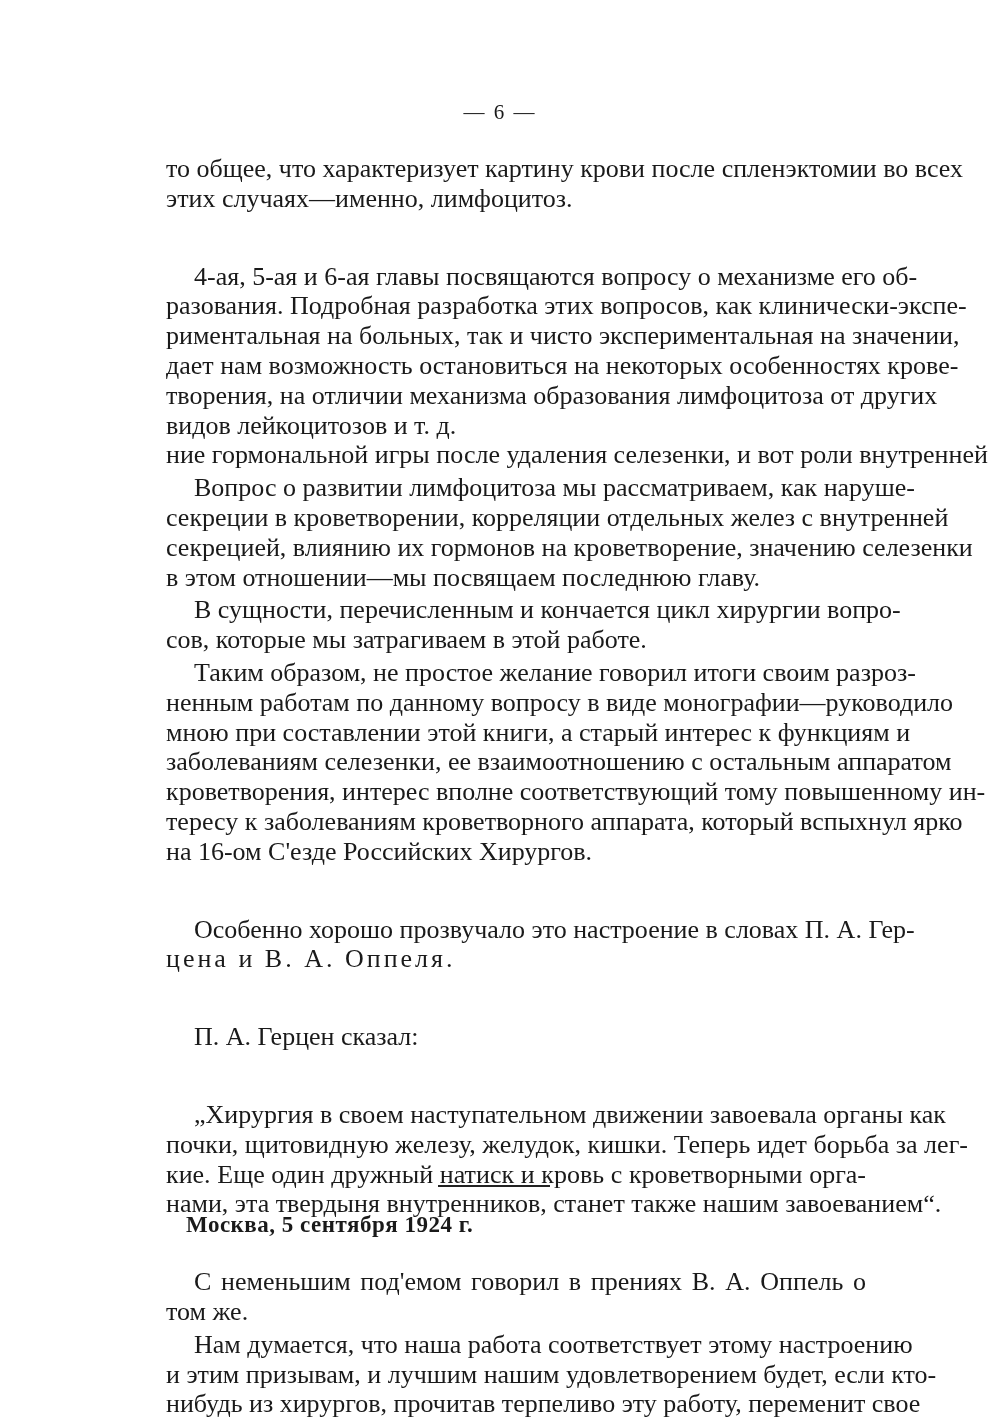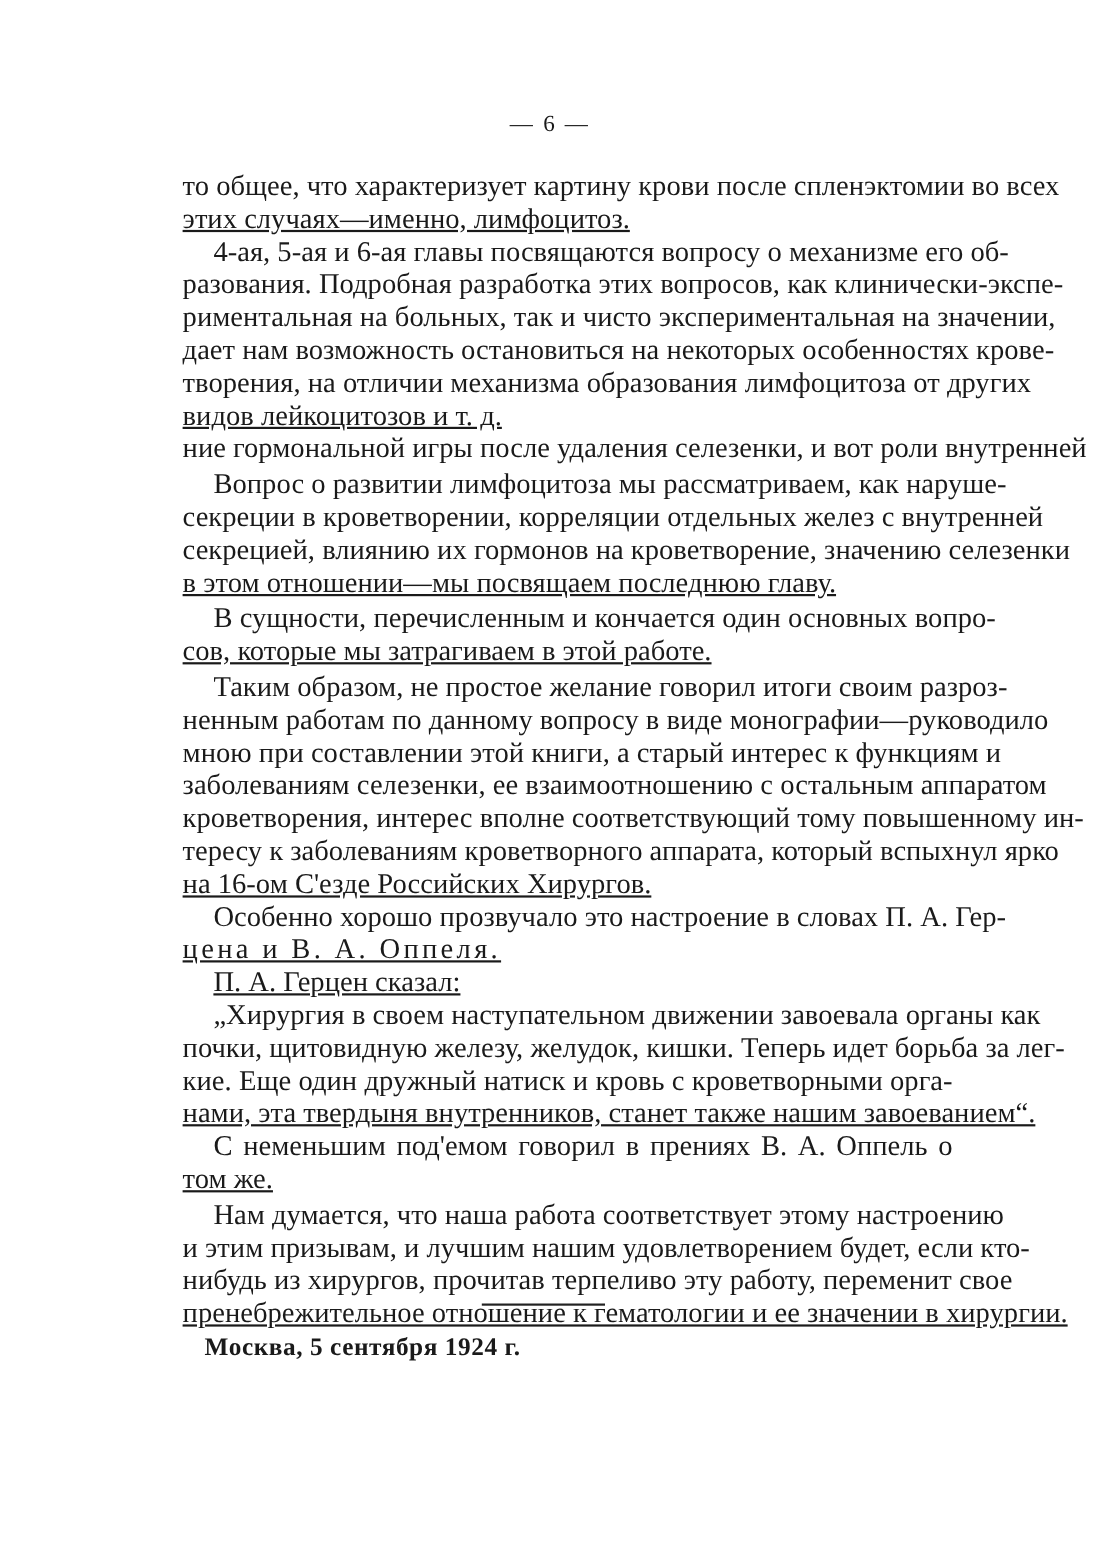--- a/index.html
+++ b/index.html
@@ -14,22 +14,22 @@
     text-align: center; font-size: 21px; letter-spacing: 2px;
   }
   .body-text {
     position: absolute; left: 166px; top: 154px; width: 700px;
   }
   .line {
     display: block; height: 29.8px; line-height: 29.8px;
     font-size: 26px; white-space: nowrap;
     text-align: justify; text-align-last: justify;
   }
-  .line.last { text-align-last: left; text-decoration: underline; }
-  .line.indent { padding-left: 28px; }
+  .line.last { text-align-last: left; }
+  .line.indent { padding-left: 28px; margin-top: 48px; }
   .line.gap { margin-top: 3px; }
   .spaced { letter-spacing: 3px; }
   .rule {
     position: absolute; left: 438px; top: 1185px; width: 112px; height: 2px;
     background: #222;
   }
   .signoff {
     position: absolute; left: 186px; top: 1212px;
     font-size: 23px; font-weight: bold; letter-spacing: 0.5px;
   }
@@ -58,21 +58,21 @@
 
     <div>
       <span class="line">ние гормональной игры после удаления селезенки, и вот роли внутренней</span>
       <span class="line indent gap">Вопрос о развитии лимфоцитоза мы рассматриваем, как наруше-</span>
       <span class="line">секреции в кроветворении, корреляции отдельных желез с внутренней</span>
       <span class="line">секрецией, влиянию их гормонов на кроветворение, значению селезенки</span>
       <span class="line last">в этом отношении—мы посвящаем последнюю главу.</span>
     </div>
 
     <div>
-      <span class="line indent gap">В сущности, перечисленным и кончается один основных вопро-</span>
+      <span class="line indent gap">В сущности, перечисленным и кончается цикл хирургии вопро-</span>
       <span class="line last">сов, которые мы затрагиваем в этой работе.</span>
     </div>
 
     <div>
       <span class="line indent gap">Таким образом, не простое желание говорил итоги своим разроз-</span>
       <span class="line">ненным работам по данному вопросу в виде монографии—руководило</span>
       <span class="line">мною при составлении этой книги, а старый интерес к функциям и</span>
       <span class="line">заболеваниям селезенки, ее взаимоотношению с остальным аппаратом</span>
       <span class="line">кроветворения, интерес вполне соответствующий тому повышенному ин-</span>
       <span class="line">тересу к заболеваниям кроветворного аппарата, который вспыхнул ярко</span>

